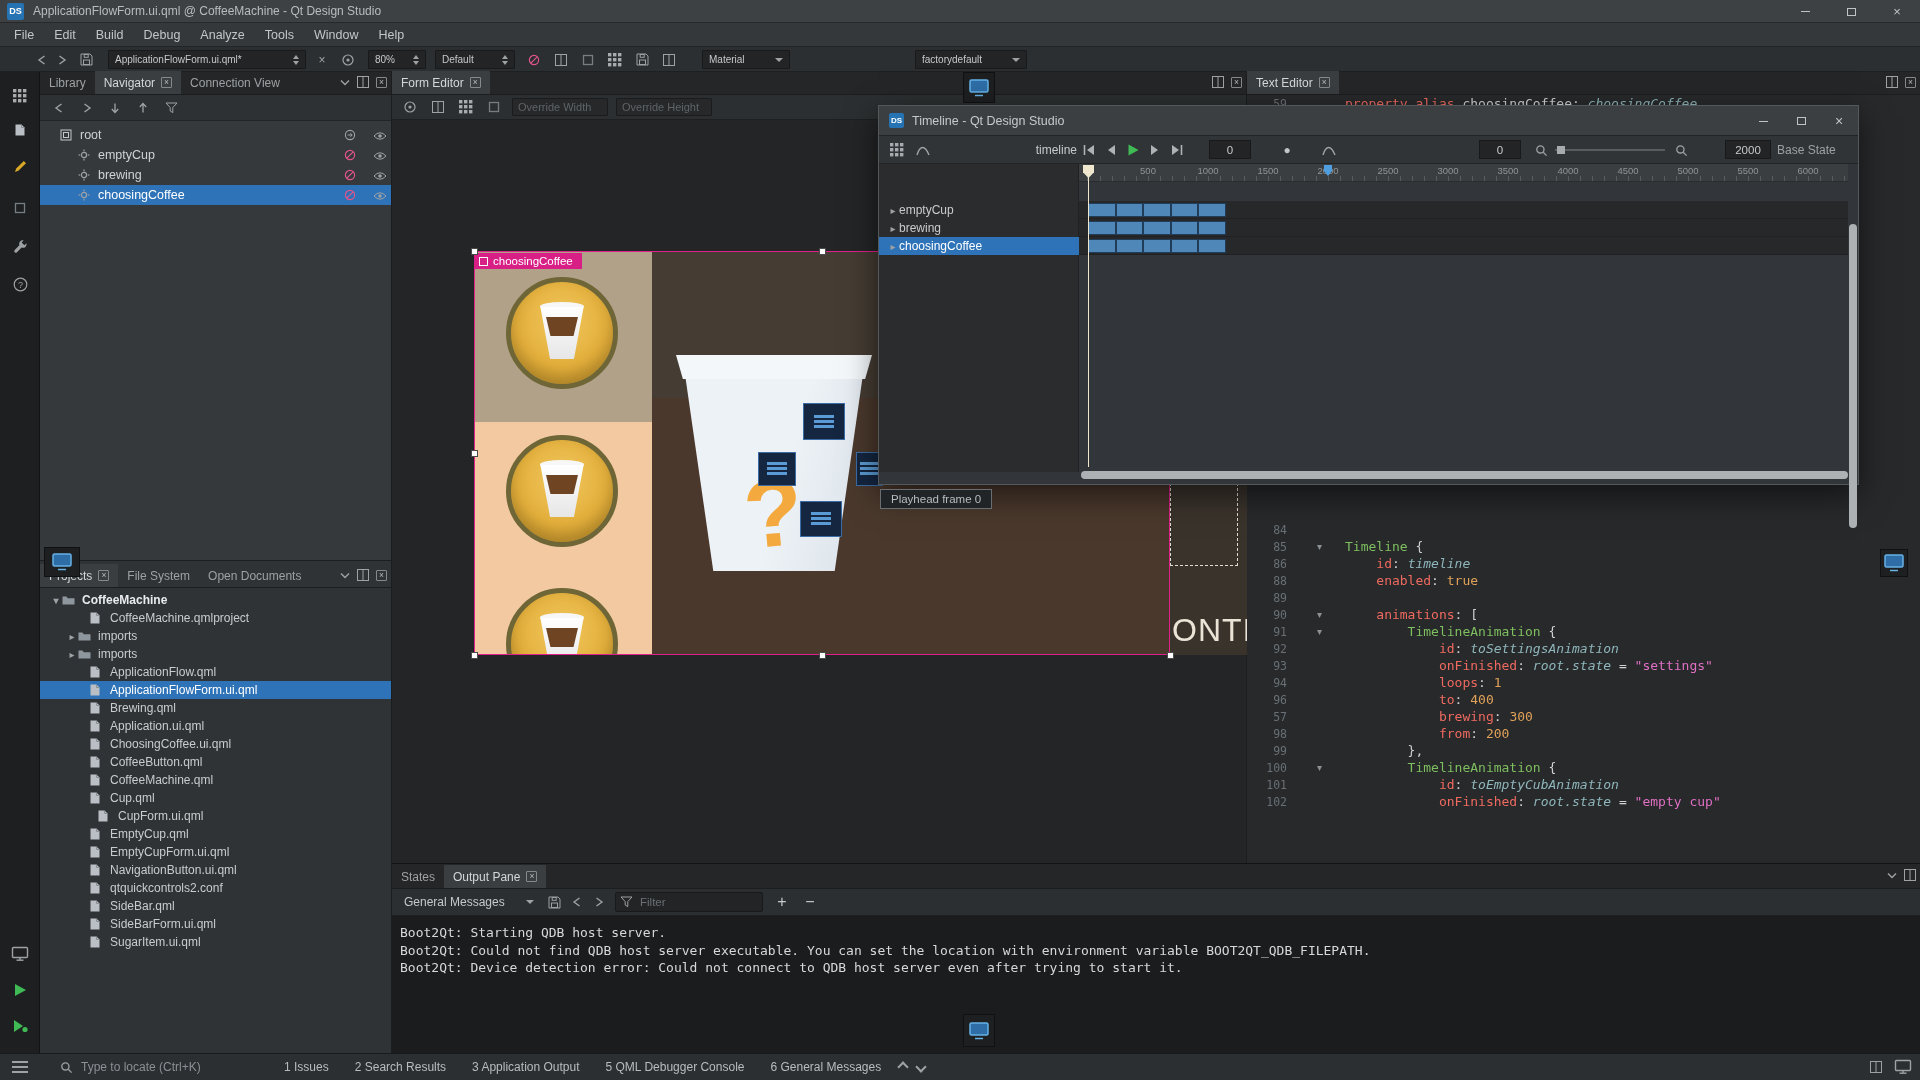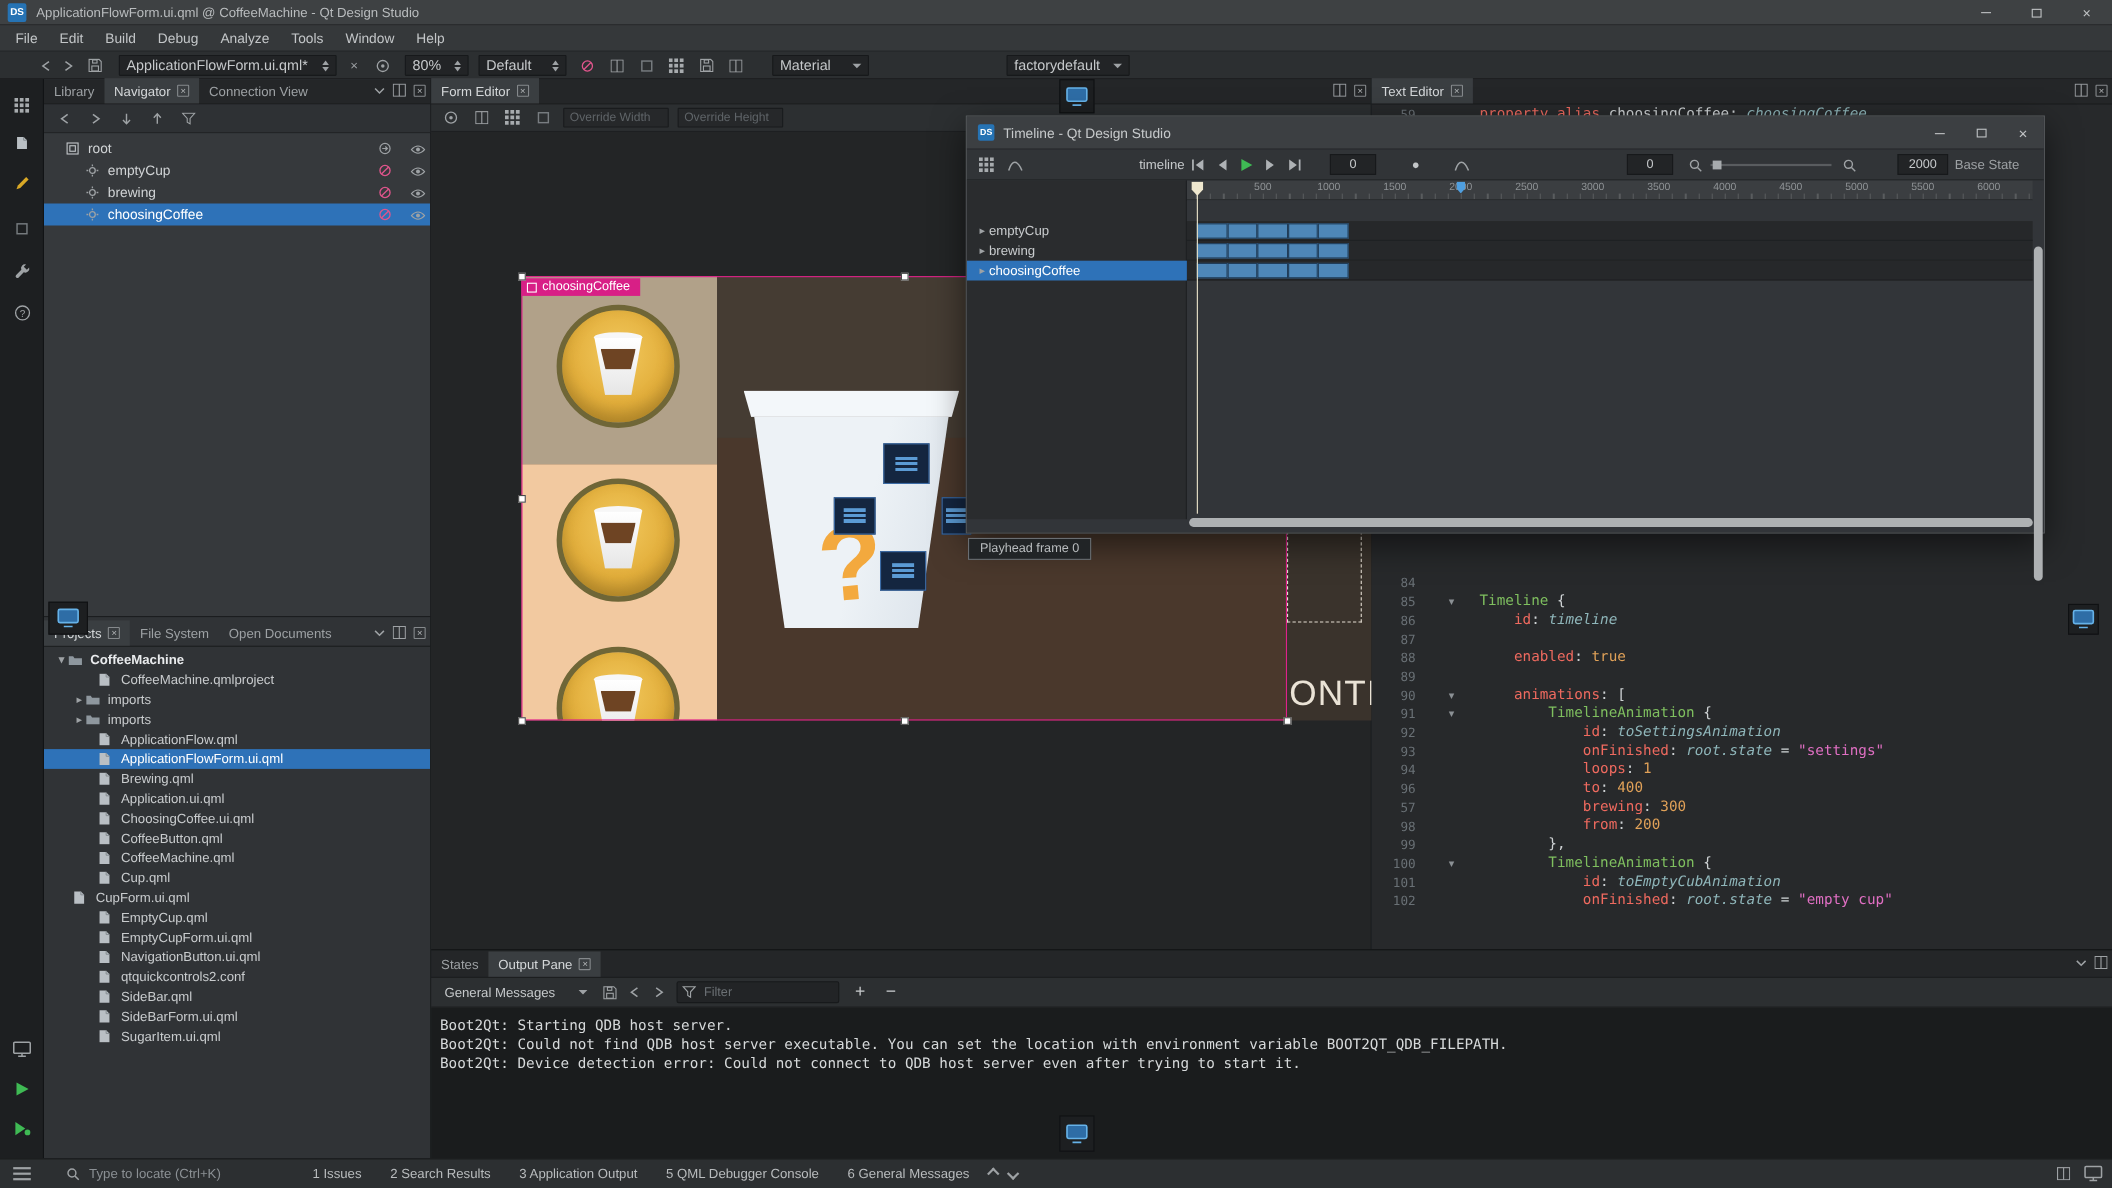--- a/index.html
+++ b/index.html
@@ -21,21 +21,21 @@
 #wc-close{font-size:13px}
 
 
 #menubar{position:absolute;left:0;top:23px;width:1920px;height:24px;background:#35383a;border-bottom:1px solid #222426;display:flex;align-items:center;padding-left:4px}
 .mi{padding:0 10px;line-height:24px;font-size:12.5px;color:#c3c6c8}
 
 
 #toolbar{position:absolute;left:0;top:47px;width:1920px;height:25px;background:#2c2f31;border-bottom:1px solid #1d1f21}
 #toolbar>*{position:absolute;top:3px}
 .tbtn{width:20px;height:19px;display:flex;align-items:center;justify-content:center;color:#9ea2a5}
-.combo,.field{height:19px;background:#222426;border:1px solid #17191b;display:flex;align-items:center;padding:0 6px;font-size:13px;color:#c6c9cb;border-radius:1px}
+.combo,.field{height:19px;background:#222426;border:1px solid #17191b;display:flex;align-items:center;padding:0 6px;font-size:10px;color:#c6c9cb;border-radius:1px}
 .car{margin-left:auto;width:0;height:0;border-left:4px solid transparent;border-right:4px solid transparent;border-top:4px solid #9ea2a5}
 .spin{margin-left:auto;display:flex;flex-direction:column;gap:2px}
 .spin i{width:0;height:0;border-left:3.5px solid transparent;border-right:3.5px solid transparent}
 .spin .u{border-bottom:4px solid #9ea2a5}.spin .d{border-top:4px solid #9ea2a5}
 
 
 #modebar{position:absolute;left:0;top:72px;width:40px;height:981px;background:#1d1f21;border-right:1px solid #111315}
 .mode-btn{position:absolute;left:0;width:40px;height:32px;display:flex;align-items:center;justify-content:center}
 .mb-i0{top:8px}.mb-i1{top:42px}.mb-i2{top:78px}.mb-i3{top:120px}.mb-i4{top:158px}.mb-i5{top:196px}
 .mb-b0{top:866px}.mb-b1{top:902px}.mb-b2{top:938px}
@@ -681,21 +681,21 @@
         <div class="proj-row" style="padding-left: 38px;">
           <span class="tree-arrow"></span>
           <div class="tree-icon" style="display: inline-flex;">
             <svg width="10" height="12" viewBox="0 0 10 12">
               <path d="M0.5 0.5 h6 l3 3 v8 h-9 z" fill="#b9bfc4"></path>
               <path d="M6.5 0.5 v3 h3" fill="none" stroke="#7e858a" stroke-width="0.8"></path>
             </svg>
           </div>
           <span>Cup.qml</span>
         </div>
-        <div class="proj-row" style="padding-left: 15px;">
+        <div class="proj-row" style="padding-left: 46px;">
           <span class="tree-arrow"></span>
           <div class="tree-icon" style="display: inline-flex;">
             <svg width="10" height="12" viewBox="0 0 10 12">
               <path d="M0.5 0.5 h6 l3 3 v8 h-9 z" fill="#b9bfc4"></path>
               <path d="M6.5 0.5 v3 h3" fill="none" stroke="#7e858a" stroke-width="0.8"></path>
             </svg>
           </div>
           <span>CupForm.ui.qml</span>
         </div>
         <div class="proj-row" style="padding-left: 38px;">
@@ -936,25 +936,20 @@
             <span class="ln">85</span>
             <span class="fold">▾</span>
             <span class="codepre"><span class="tk-type">Timeline</span><span class="tk-plain"> {</span></span>
           </div>
           <div class="code-line">
             <span class="ln">86</span>
             <span class="fold"></span>
             <span class="codepre"><span class="tk-prop">    id</span><span class="tk-plain">: </span><span class="tk-id">timeline</span></span>
           </div>
           <div class="code-line">
-            <span class="ln">87</span>
-            <span class="fold"></span>
-            <span class="codepre"></span>
-          </div>
-          <div class="code-line">
             <span class="ln">88</span>
             <span class="fold"></span>
             <span class="codepre"><span class="tk-prop">    enabled</span><span class="tk-plain">: </span><span class="tk-num">true</span></span>
           </div>
           <div class="code-line">
             <span class="ln">89</span>
             <span class="fold"></span>
             <span class="codepre"></span>
           </div>
           <div class="code-line">

